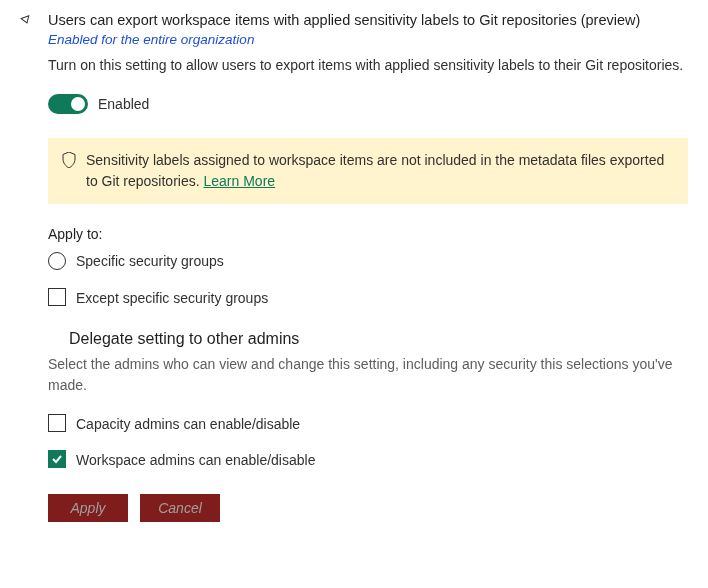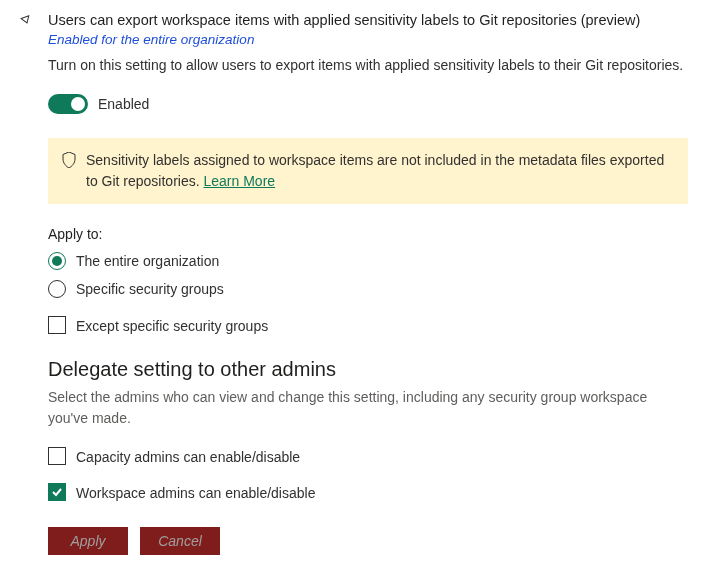--- a/index.html
+++ b/index.html
@@ -46,21 +46,21 @@
       background: #0f7a5a; position: absolute; top: 3px; left: 3px;
     }
     .checkbox-item { display: flex; align-items: flex-end; gap: 10px; margin-top: 18px; cursor: pointer; }
     .checkbox {
       width: 18px; height: 18px; border: 1px solid #323130;
       flex-shrink: 0; display: flex; align-items: center; justify-content: center;
     }
     .checkbox.checked { background: #0f7a5a; border-color: #0f7a5a; }
     .checkbox.checked svg { display: block; }
     .checkbox svg { display: none; }
-    .delegate-title { font-size: 20px; margin-top: 24px; color: #201f1e; }
+    .delegate-title { font-size: 16px; margin-top: 24px; color: #201f1e; margin-left: 21px; }
     .delegate-desc { color: #605e5c; margin-top: 6px; line-height: 1.5; }
     .button-row { display: flex; gap: 12px; margin-top: 26px; }
     .btn {
       min-width: 80px; padding: 6px 18px; border: none;
       background: #7f1d1d; color: #a19f9d; font-size: 14px;
       cursor: pointer; font-family: inherit; font-style: italic;
     }
   </style>
 </head>
 <body>
@@ -90,38 +90,34 @@
           </svg>
       </span>
       <div>
         <span>Sensitivity labels assigned to workspace items are not included in the metadata files exported to Git repositories. </span><a>Learn More</a>
       </div>
     </div>
 
     <div class="section-label">Apply to:</div>
     <div class="radio-group">
       <div class="radio-item">
-        <div class="radio checked"></div>
-        <span>The entire organization</span>
-      </div>
-      <div class="radio-item">
         <div class="radio"></div>
         <span>Specific security groups</span>
       </div>
     </div>
 
     <div class="checkbox-item">
       <div class="checkbox">
         
       </div>
       <span>Except specific security groups</span>
     </div>
 
     <div class="delegate-title">Delegate setting to other admins</div>
-    <div class="delegate-desc">Select the admins who can view and change this setting, including any security group workspace you've made.</div>
+    <div class="delegate-desc">Select the admins who can view and change this setting, including any security this selections you've made.</div>
 
     <div class="checkbox-item">
       <div class="checkbox">
         
       </div>
       <span>Capacity admins can enable/disable</span>
     </div>
 
     <div class="checkbox-item">
       <div class="checkbox checked">

